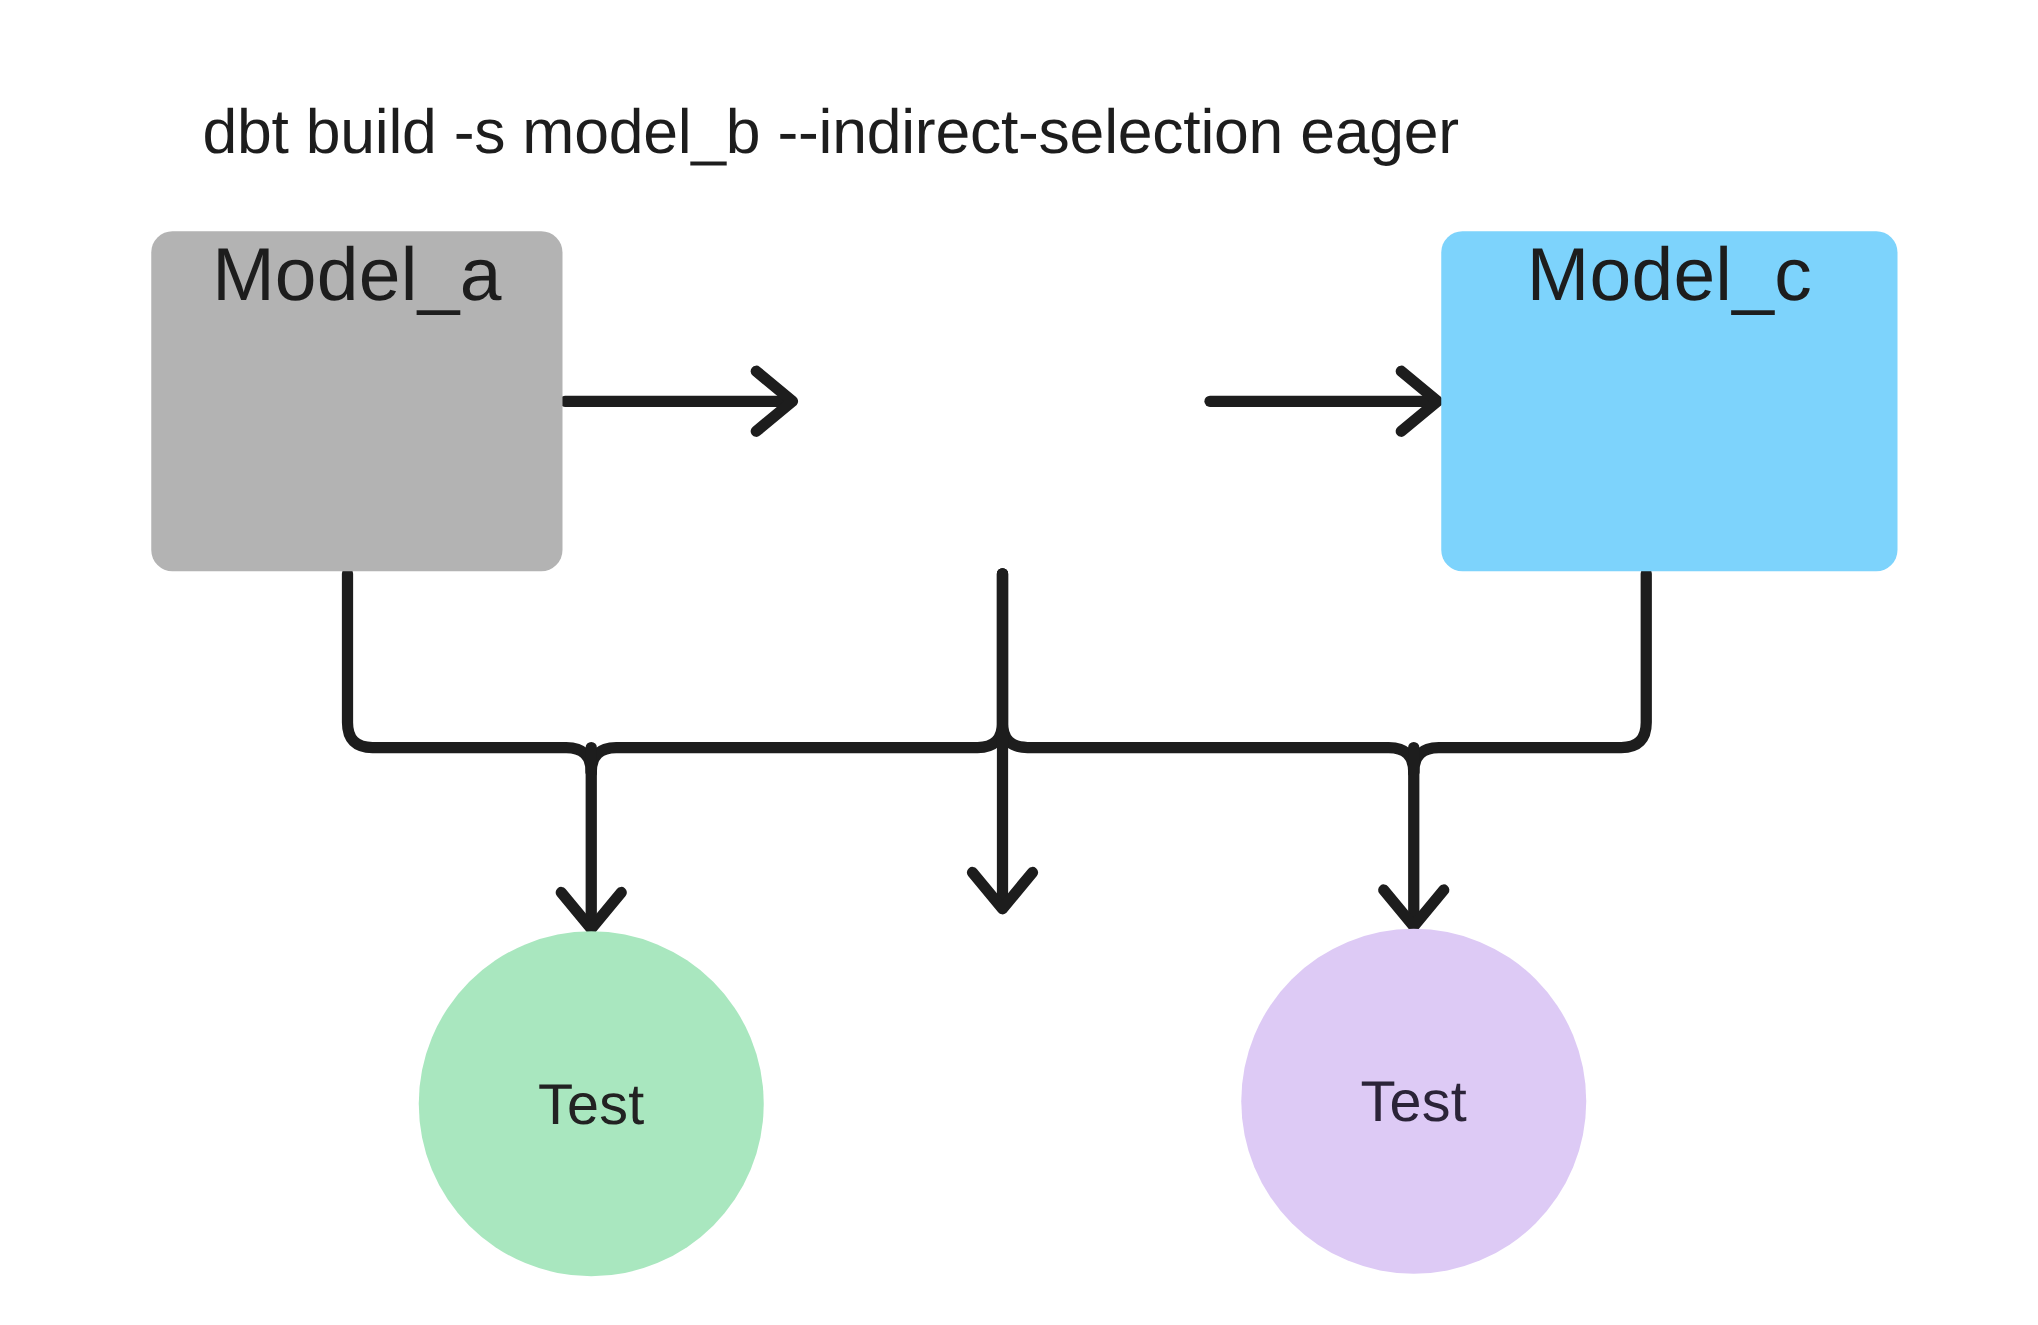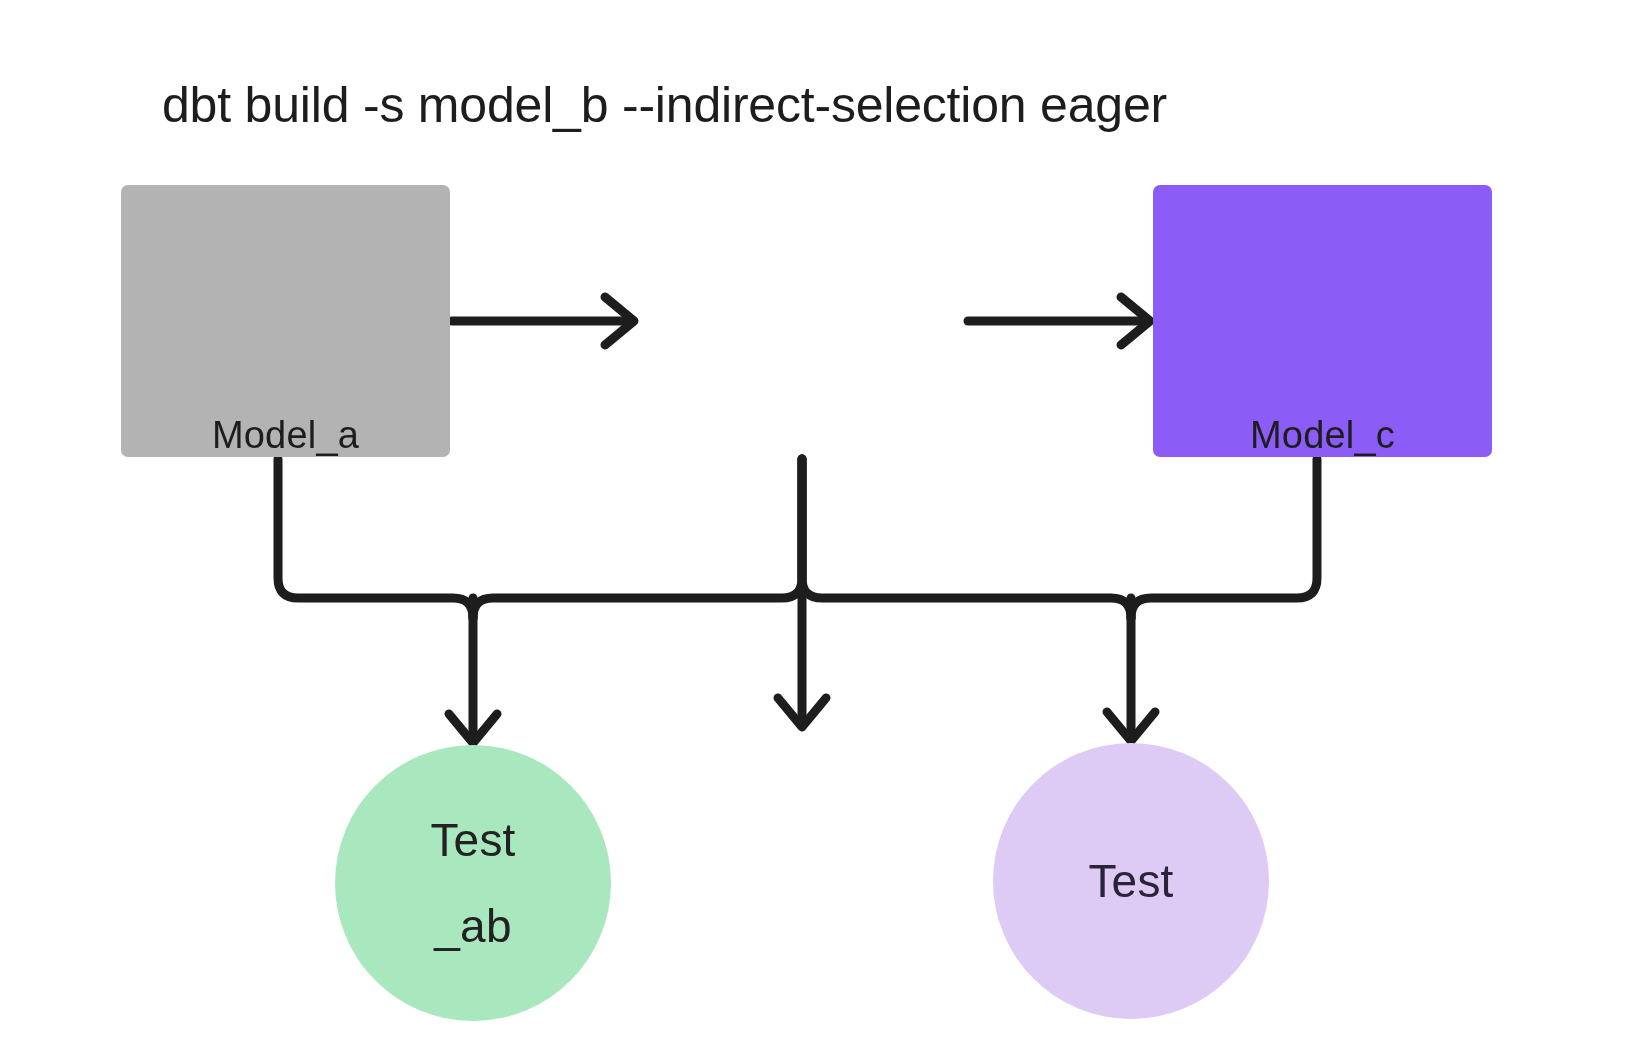--- a/index.html
+++ b/index.html
@@ -23,25 +23,25 @@
     left: 162px;
     top: 28px;
     font-size: 50px;
     line-height: 64px;
     color: #1d1d1d;
     white-space: nowrap;
     letter-spacing: -0.2px;
   }
   .node-box {
     position: absolute;
-    border-radius: 7px;
+    border-radius: 17px;
     display: flex;
-    align-items: flex-end;
+    align-items: flex-start;
     justify-content: center;
-    font-size: 38px;
+    font-size: 60px;
     letter-spacing: 0.2px;
   }
   .node-circle {
     position: absolute;
     border-radius: 50%;
     display: flex;
     align-items: center;
     justify-content: center;
     font-size: 46px;
     text-align: center;
@@ -110,28 +110,27 @@
       </g>
 
     </g>
   </svg>
 
   <div class="node-box" style="left:121px; top:140px; width:329px; height:272px; background:#b3b3b3; color:#1d1d1d;">
     <span>Model_a</span>
   </div>
 
 
-  <div class="node-box" style="left:1153px; top:140px; width:339px; height:272px; background:#8b5cf6; color:#1d1d1d;">
+  <div class="node-box" style="left:1153px; top:140px; width:365px; height:272px; background:#7dd3fc; color:#1d1d1d;">
     <span>Model_c</span>
   </div>
 
   <div class="node-circle" style="left:335px; top:700px; width:276px; height:276px; background:#a9e7bf; color:#222222;">
     <div>
       <span class="circle-label">Test</span>
-      <span class="circle-label">_ab</span>
     </div>
   </div>
 
 
   <div class="node-circle" style="left:993px; top:698px; width:276px; height:276px; background:#ddcaf5; color:#2b2438;">
     <div>
       <span class="circle-label">Test</span>
     </div>
   </div>
 

